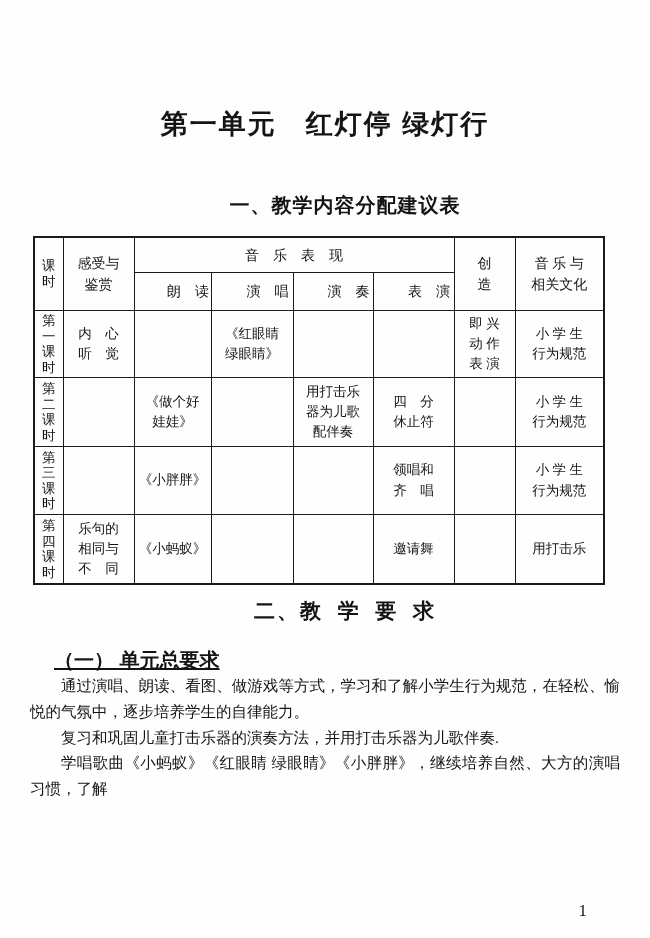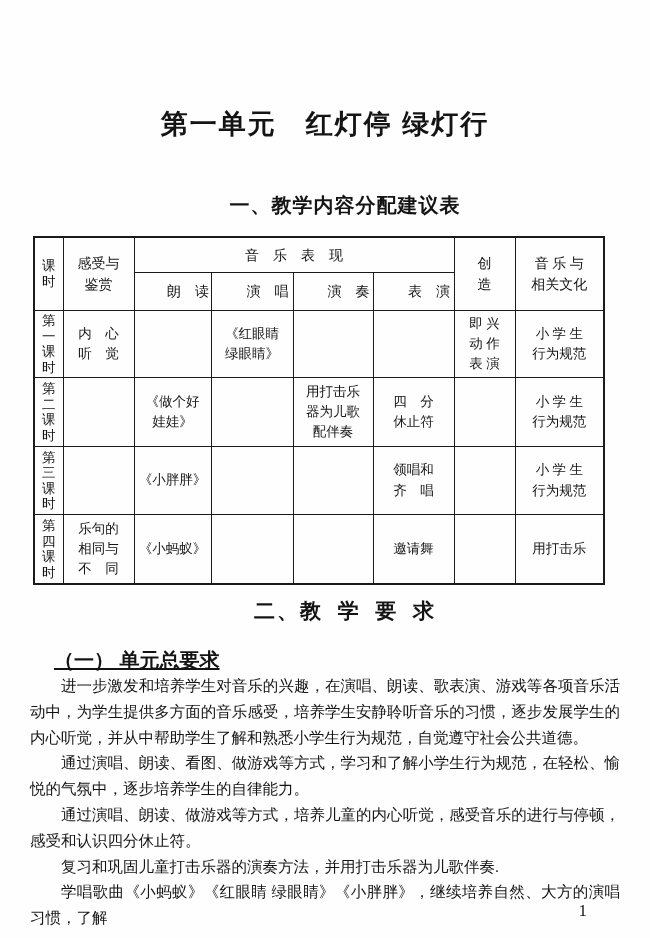--- a/index.html
+++ b/index.html
@@ -201,22 +201,20 @@
         <td></td>
         <td>用打击乐</td>
       </tr>
     </tbody>
   </table>
 
   <h2 class="section-heading second">二、教 学 要 求</h2>
 
   <div class="bodytext">
     <p class="sub-heading">（一） 单元总要求</p>
-    <p class="para">进一步激发和培养学生对音乐的兴趣，在演唱、朗读、歌表演、游戏等各项音乐活动中，为学生提供多方面的音乐感受，培养学生安静聆听音乐的习惯，逐步发展学生的内心听觉，并从中帮助学生了解和熟悉小学生行为规范，自觉遵守社会公共道德。</p>
     <p class="para">通过演唱、朗读、看图、做游戏等方式，学习和了解小学生行为规范，在轻松、愉悦的气氛中，逐步培养学生的自律能力。</p>
-    <p class="para">通过演唱、朗读、做游戏等方式，培养儿童的内心听觉，感受音乐的进行与停顿，感受和认识四分休止符。</p>
     <p class="para">复习和巩固儿童打击乐器的演奏方法，并用打击乐器为儿歌伴奏.</p>
     <p class="para">学唱歌曲《小蚂蚁》《红眼睛 绿眼睛》《小胖胖》，继续培养自然、大方的演唱习惯，了解</p>
   </div>
 
   <div class="page-number">1</div>
 
 </div>
 
 </body></html>

